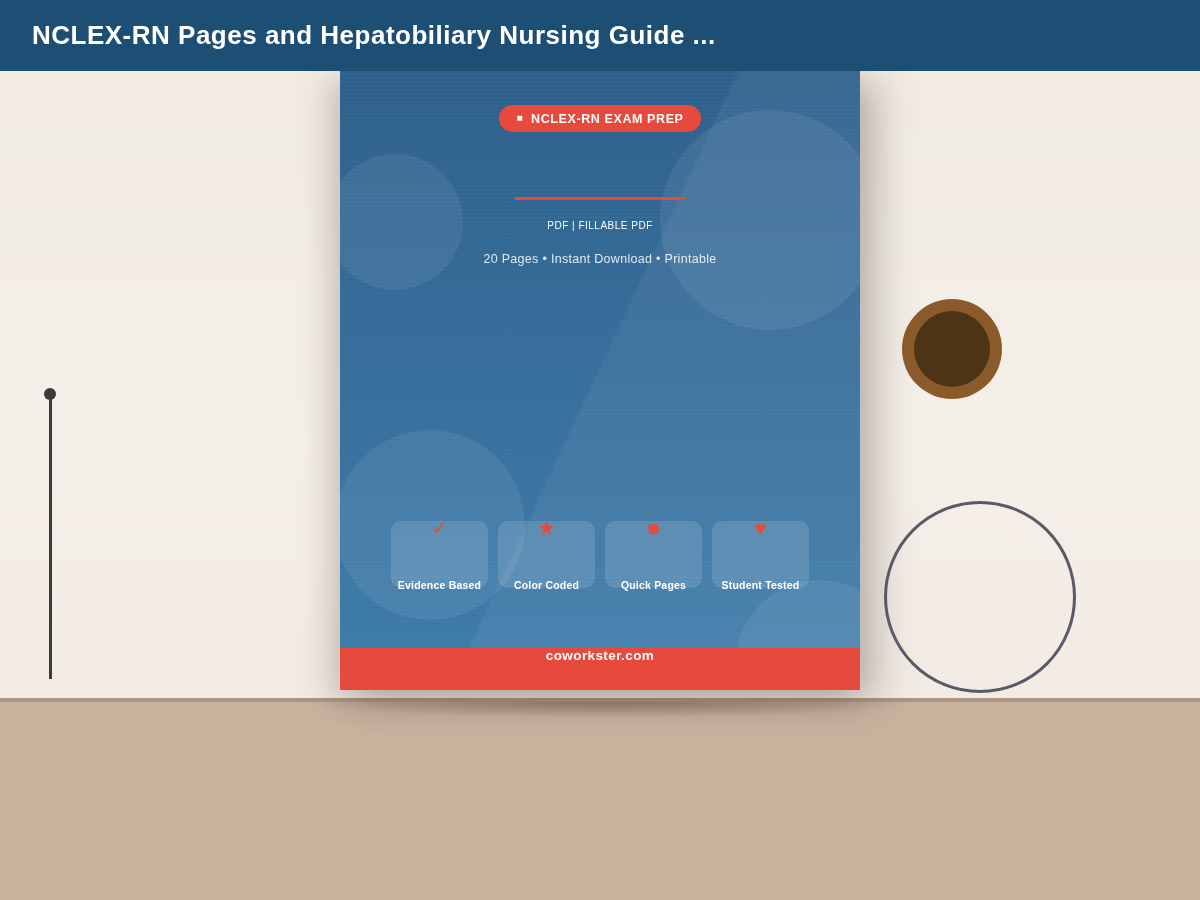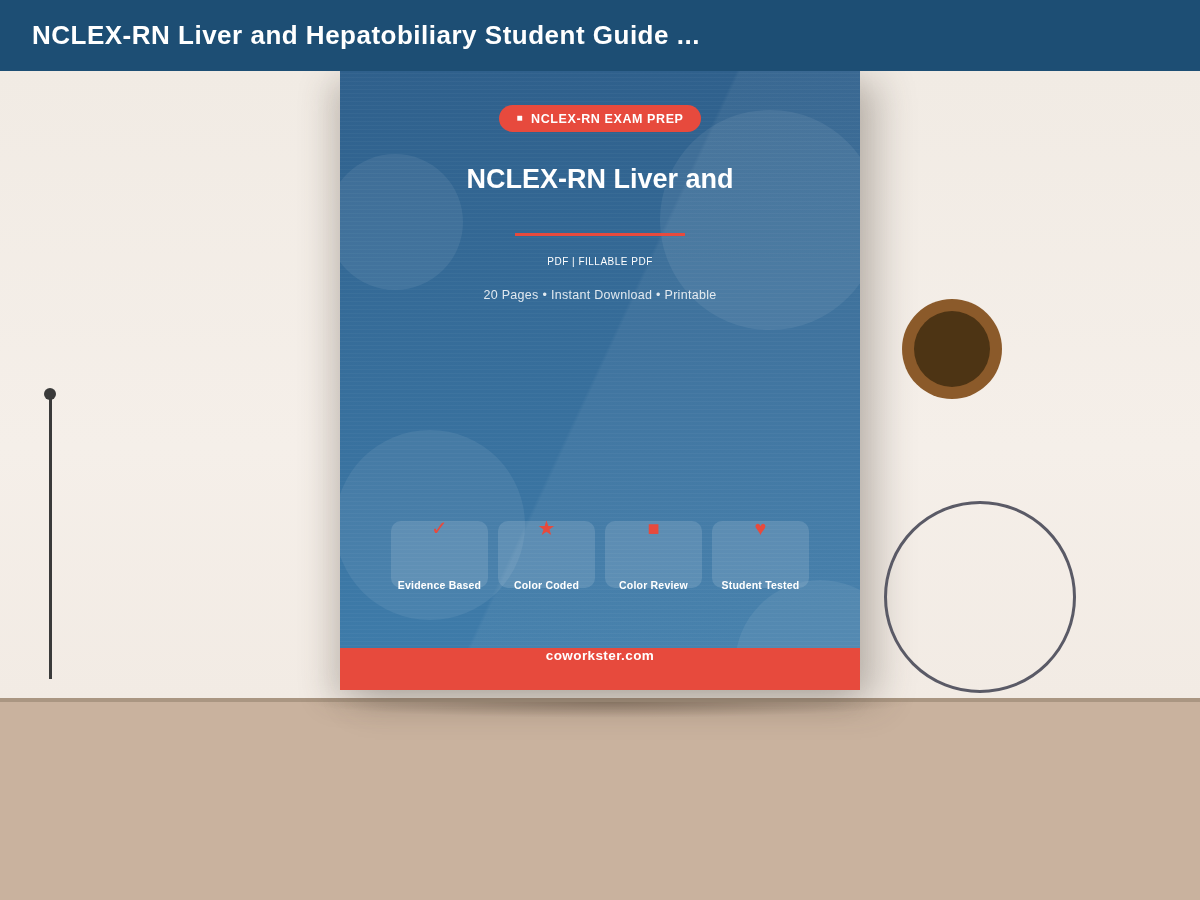--- a/index.html
+++ b/index.html
@@ -128,21 +128,21 @@
 
   .deco-ring{
     position:absolute;left:884px;top:501px;width:192px;height:192px;border-radius:50%;
     border:3px solid var(--ring-stroke);z-index:5;background:transparent;
   }
 </style>
 </head>
 <body>
 
 <div class="header">
-  <div class="header-title">NCLEX-RN Liver and Hepatobiliary Student Guide ...</div>
+  <div class="header-title">NCLEX-RN Pages and Hepatobiliary Nursing Guide ...</div>
 </div>
 
 <div class="wall"></div>
 
 <div class="desk">
   <div class="desk-edge"></div>
   <div class="desk-shadow"></div>
 </div>
 
 <div class="pen">
@@ -161,40 +161,39 @@
   <div class="deco-circle deco-c2"></div>
   <div class="deco-circle deco-c3"></div>
   <div class="deco-circle deco-c4"></div>
 
   <div class="badge">
     <span class="badge-square">■</span>
     <span>NCLEX-RN EXAM PREP</span>
   </div>
 
   <div class="cover-title">
-    <div>NCLEX-RN Liver and</div>
   </div>
 
   <div class="divider"></div>
 
   <div class="format-line">PDF  |  FILLABLE PDF</div>
   <div class="meta-line">20 Pages  •  Instant Download  •  Printable</div>
 
   <div class="features">
     <div class="feature-box">
       <div class="feature-icon">✓</div>
       <div class="feature-label">Evidence Based</div>
     </div>
     <div class="feature-box">
       <div class="feature-icon">★</div>
       <div class="feature-label">Color Coded</div>
     </div>
     <div class="feature-box">
       <div class="feature-icon">■</div>
-      <div class="feature-label">Color Review</div>
+      <div class="feature-label">Quick Pages</div>
     </div>
     <div class="feature-box">
       <div class="feature-icon">♥</div>
       <div class="feature-label">Student Tested</div>
     </div>
   </div>
 
   <div class="cover-footer">
     <div class="cover-footer-text">coworkster.com</div>
   </div>

